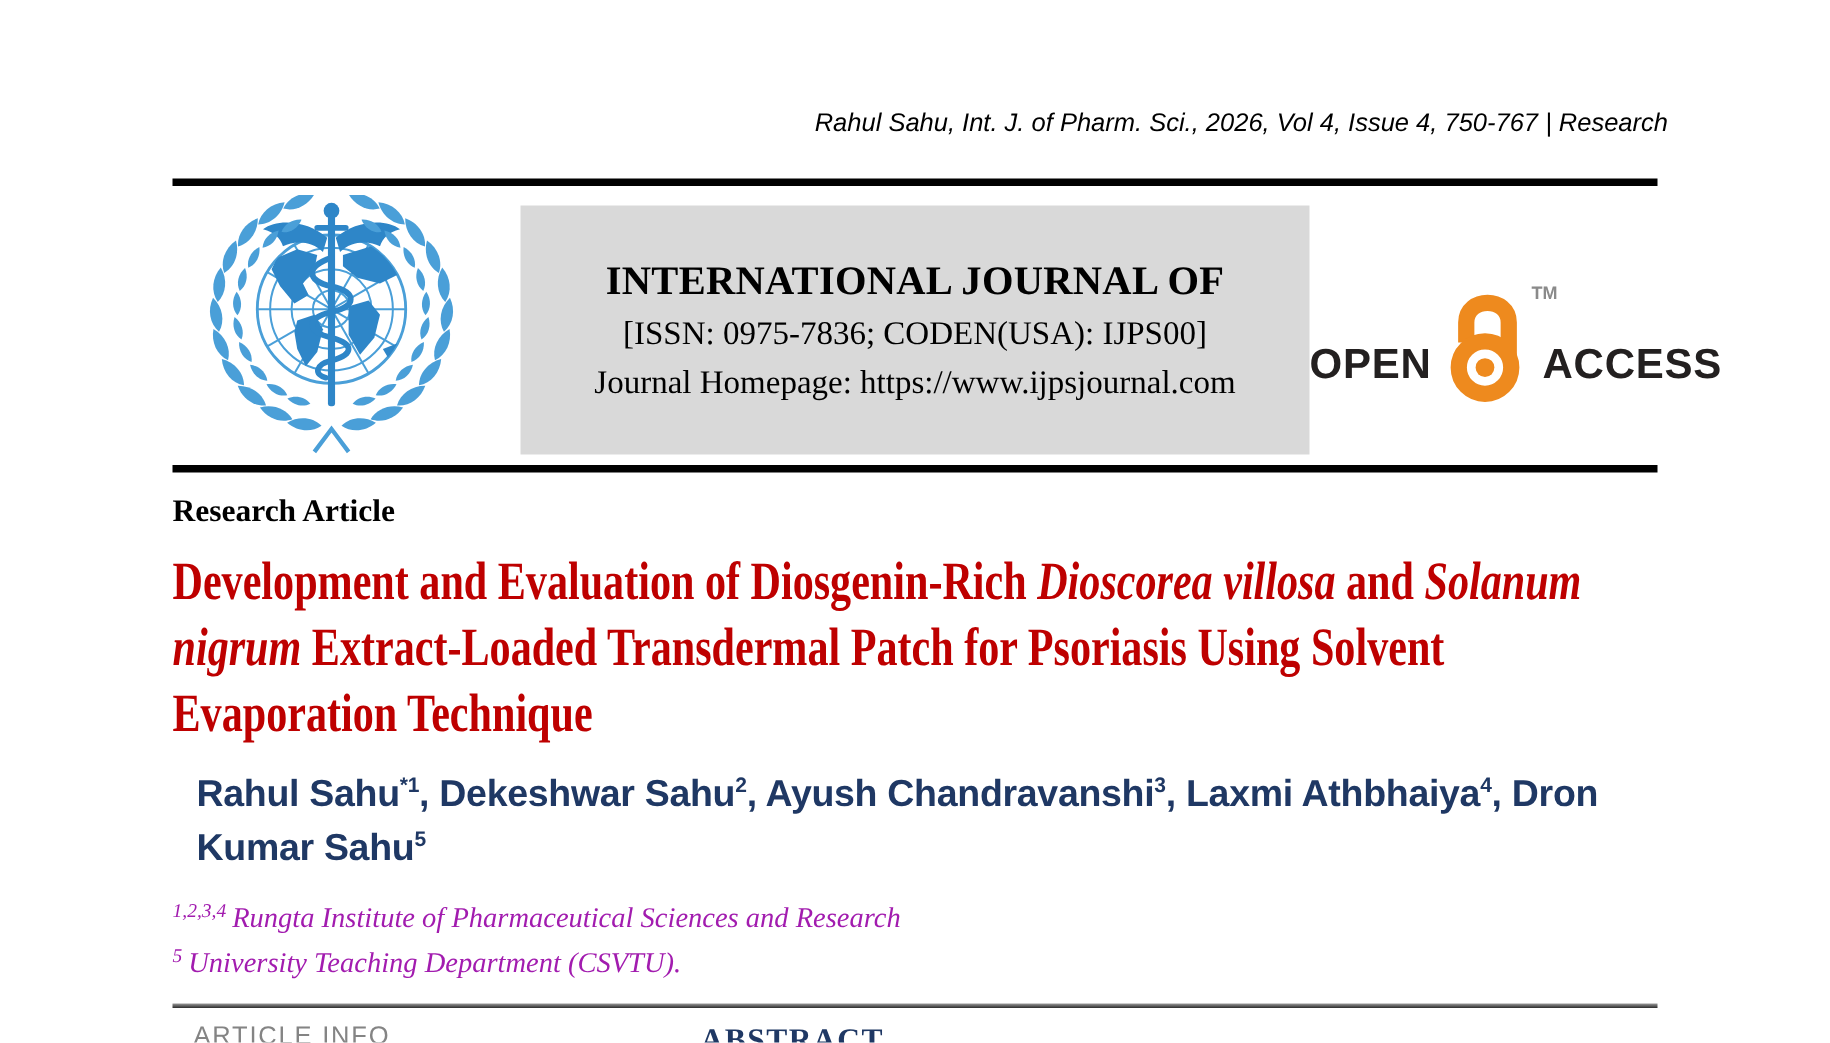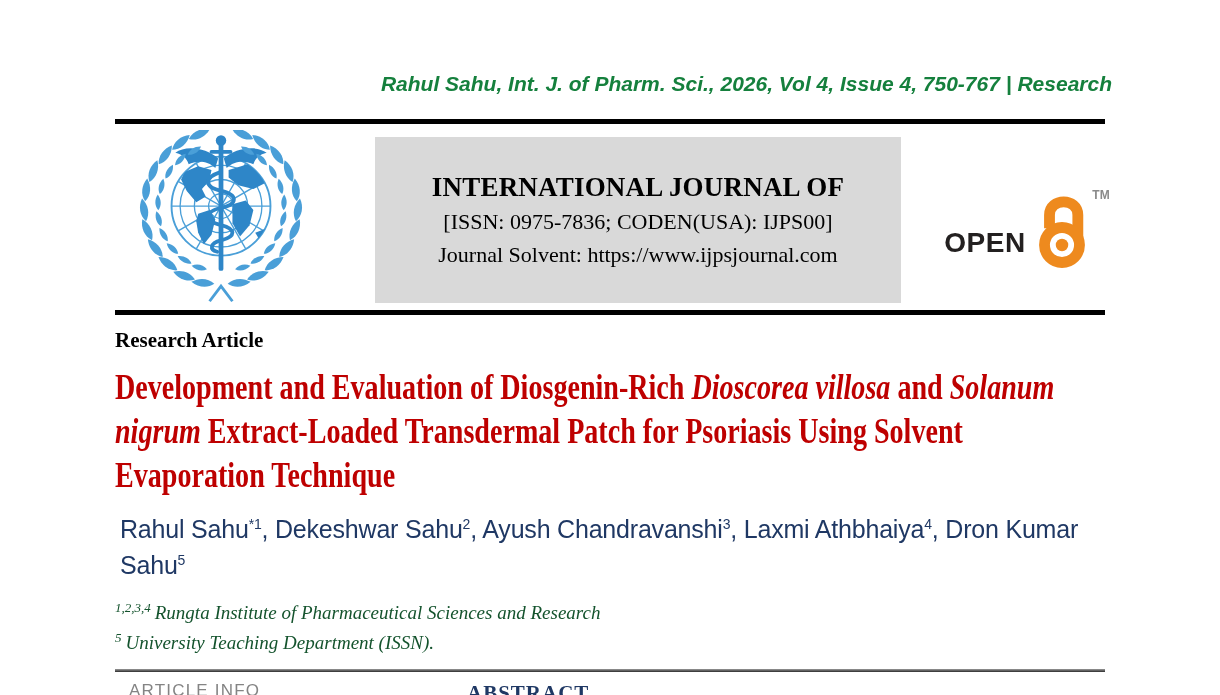--- a/index.html
+++ b/index.html
@@ -4,30 +4,30 @@
 <style>
   html,body { margin:0; padding:0; }
   body {
     width:1220px; height:695px; overflow:hidden; background:#ffffff;
     font-family:"Liberation Serif", serif; color:#000;
   }
   .page { position:relative; width:1220px; height:695px; background:#fff; }
 
   .running-head {
     position:absolute; top:72px; right:108px;
-    font-family:"Liberation Sans", sans-serif; font-style:italic; font-weight:700;
-    font-size:21px; color:#15803d; letter-spacing:0px; white-space:nowrap;
+    font-family:"Liberation Sans", sans-serif; font-style:italic; font-weight:400;
+    font-size:17px; color:#000000; letter-spacing:0px; white-space:nowrap;
   }
 
   .rule { position:absolute; left:115px; width:990px; background:#000; }
   .rule-top { top:119px; height:5px; }
   .rule-mid { top:310px; height:5px; }
   .rule-thin { top:669px; height:3px; background:linear-gradient(#9a9a9a,#2c2c2c); }
 
-  .masthead { position:absolute; top:129px; left:115px; width:1000px; height:178px; display:flex;gap:28px; }
+  .masthead { position:absolute; top:129px; left:115px; width:1000px; height:178px; display:flex; }
   .logo-wrap { width:212px; height:178px; flex:0 0 auto; display:flex; align-items:center; justify-content:center; }
   .journal-box {
     margin-left:20px; margin-top:8px; width:526px; height:166px; flex:0 0 auto;
     background:#d9d9d9; box-sizing:border-box;
     display:flex; flex-direction:column; justify-content:center; text-align:center;
   }
   .jname { font-size:27px; font-weight:bold; line-height:36px; letter-spacing:0.2px; }
   .jmeta { font-size:22px; line-height:33px; }
 
   .oa-block { flex:1 1 auto; display:flex; align-items:center; justify-content:center; margin-top:24px; }
@@ -44,29 +44,29 @@
   .article-type { position:absolute; top:328px; left:115px; font-size:21px; font-weight:bold;text-align:right; }
 
   .article-title {
     position:absolute; top:365px; left:115px; width:1270px; margin:0;
     transform:scaleX(0.78); transform-origin:0 0;
     font-size:36px; font-weight:bold; line-height:44px; color:#be0000;
     font-family:"Liberation Serif", serif;
   }
 
   .authors {
-    position:absolute; top:511px; left:120px; width:960px;
-    font-family:"Liberation Sans", sans-serif; font-weight:normal; font-size:25px;
+    position:absolute; top:511px; left:131px; width:960px;
+    font-family:"Liberation Sans", sans-serif; font-weight:bold; font-size:25px;
     line-height:36px; color:#1f3864; letter-spacing:-0.2px;
   }
   .authors sup { font-size:14px; line-height:0; }
 
   .affiliations {
     position:absolute; top:598px; left:115px; width:960px;
-    font-style:italic; font-size:19px; line-height:30px; color:#14532d;
+    font-style:italic; font-size:19px; line-height:30px; color:#a21caf;
   }
   .affiliations sup { font-size:13px; line-height:0; margin-right:4px; }
 
   .section-heads { position:absolute; top:681px; left:115px; width:990px; height:14px;margin-left:12px; }
   .article-info-head {
     position:absolute; left:2px; top:0;
     font-family:"Liberation Sans", sans-serif; font-size:17px; color:#848484; letter-spacing:1.2px;
   }
   .abstract-head {
     position:absolute; left:340px; top:0;
@@ -167,47 +167,48 @@
           <use href="#lf" transform="translate(148.3,37) rotate(-43) scale(0.75)"></use>
           <use href="#lf" transform="translate(135,26) rotate(-58) scale(0.75)"></use>
         </g>
         <path d="M88,180 L100,164 L112,180" stroke="#4a9fd8" stroke-width="3" fill="none"></path>
       </svg>
     </div>
 
     <div class="journal-box">
       <div class="jname">INTERNATIONAL JOURNAL OF</div>
       <div class="jmeta">[ISSN: 0975-7836; CODEN(USA): IJPS00]</div>
-      <div class="jmeta">Journal Solvent: https://www.ijpsjournal.com</div>
+      <div class="jmeta">Journal Homepage: https://www.ijpsjournal.com</div>
     </div>
 
     <div class="oa-block">
       <span class="oa-word">OPEN</span>
       <span class="oa-icon-wrap">
         <svg width="60" height="80" viewBox="0 0 72 96">
           <path d="M21,46 L21,30 C21,9 55,9 55,30 L55,58" stroke="#ee8a1e" stroke-width="13" fill="none"></path>
           <circle cx="36" cy="66" r="21" stroke="#ee8a1e" stroke-width="13" fill="none"></circle>
           <circle cx="36" cy="66" r="7.5" fill="#ee8a1e"></circle>
         </svg>
         <span class="oa-tm">TM</span>
       </span>
+      <span class="oa-word">ACCESS</span>
     </div>
   </div>
 
   <div class="rule rule-mid"></div>
 
   <div class="article-type">Research Article</div>
 
   <h1 class="article-title"><span>Development and Evaluation of Diosgenin-Rich </span><i>Dioscorea villosa</i><span> and </span><i>Solanum nigrum</i><span> Extract-Loaded Transdermal Patch for Psoriasis Using Solvent Evaporation Technique</span></h1>
 
   <div class="authors"><span><span>Rahul Sahu</span><sup>*1</sup><span>, </span></span><span><span>Dekeshwar Sahu</span><sup>2</sup><span>, </span></span><span><span>Ayush Chandravanshi</span><sup>3</sup><span>, </span></span><span><span>Laxmi Athbhaiya</span><sup>4</sup><span>, </span></span><span><span>Dron Kumar Sahu</span><sup>5</sup><span></span></span></div>
 
   <div class="affiliations">
     <div><sup>1,2,3,4</sup><span>Rungta Institute of Pharmaceutical Sciences and Research</span></div>
-    <div><sup>5</sup><span>University Teaching Department (ISSN).</span></div>
+    <div><sup>5</sup><span>University Teaching Department (CSVTU).</span></div>
   </div>
 
   <div class="rule rule-thin"></div>
 
   <div class="section-heads">
     <div class="article-info-head">ARTICLE INFO</div>
     <div class="abstract-head">ABSTRACT</div>
   </div>
 
 </div>

